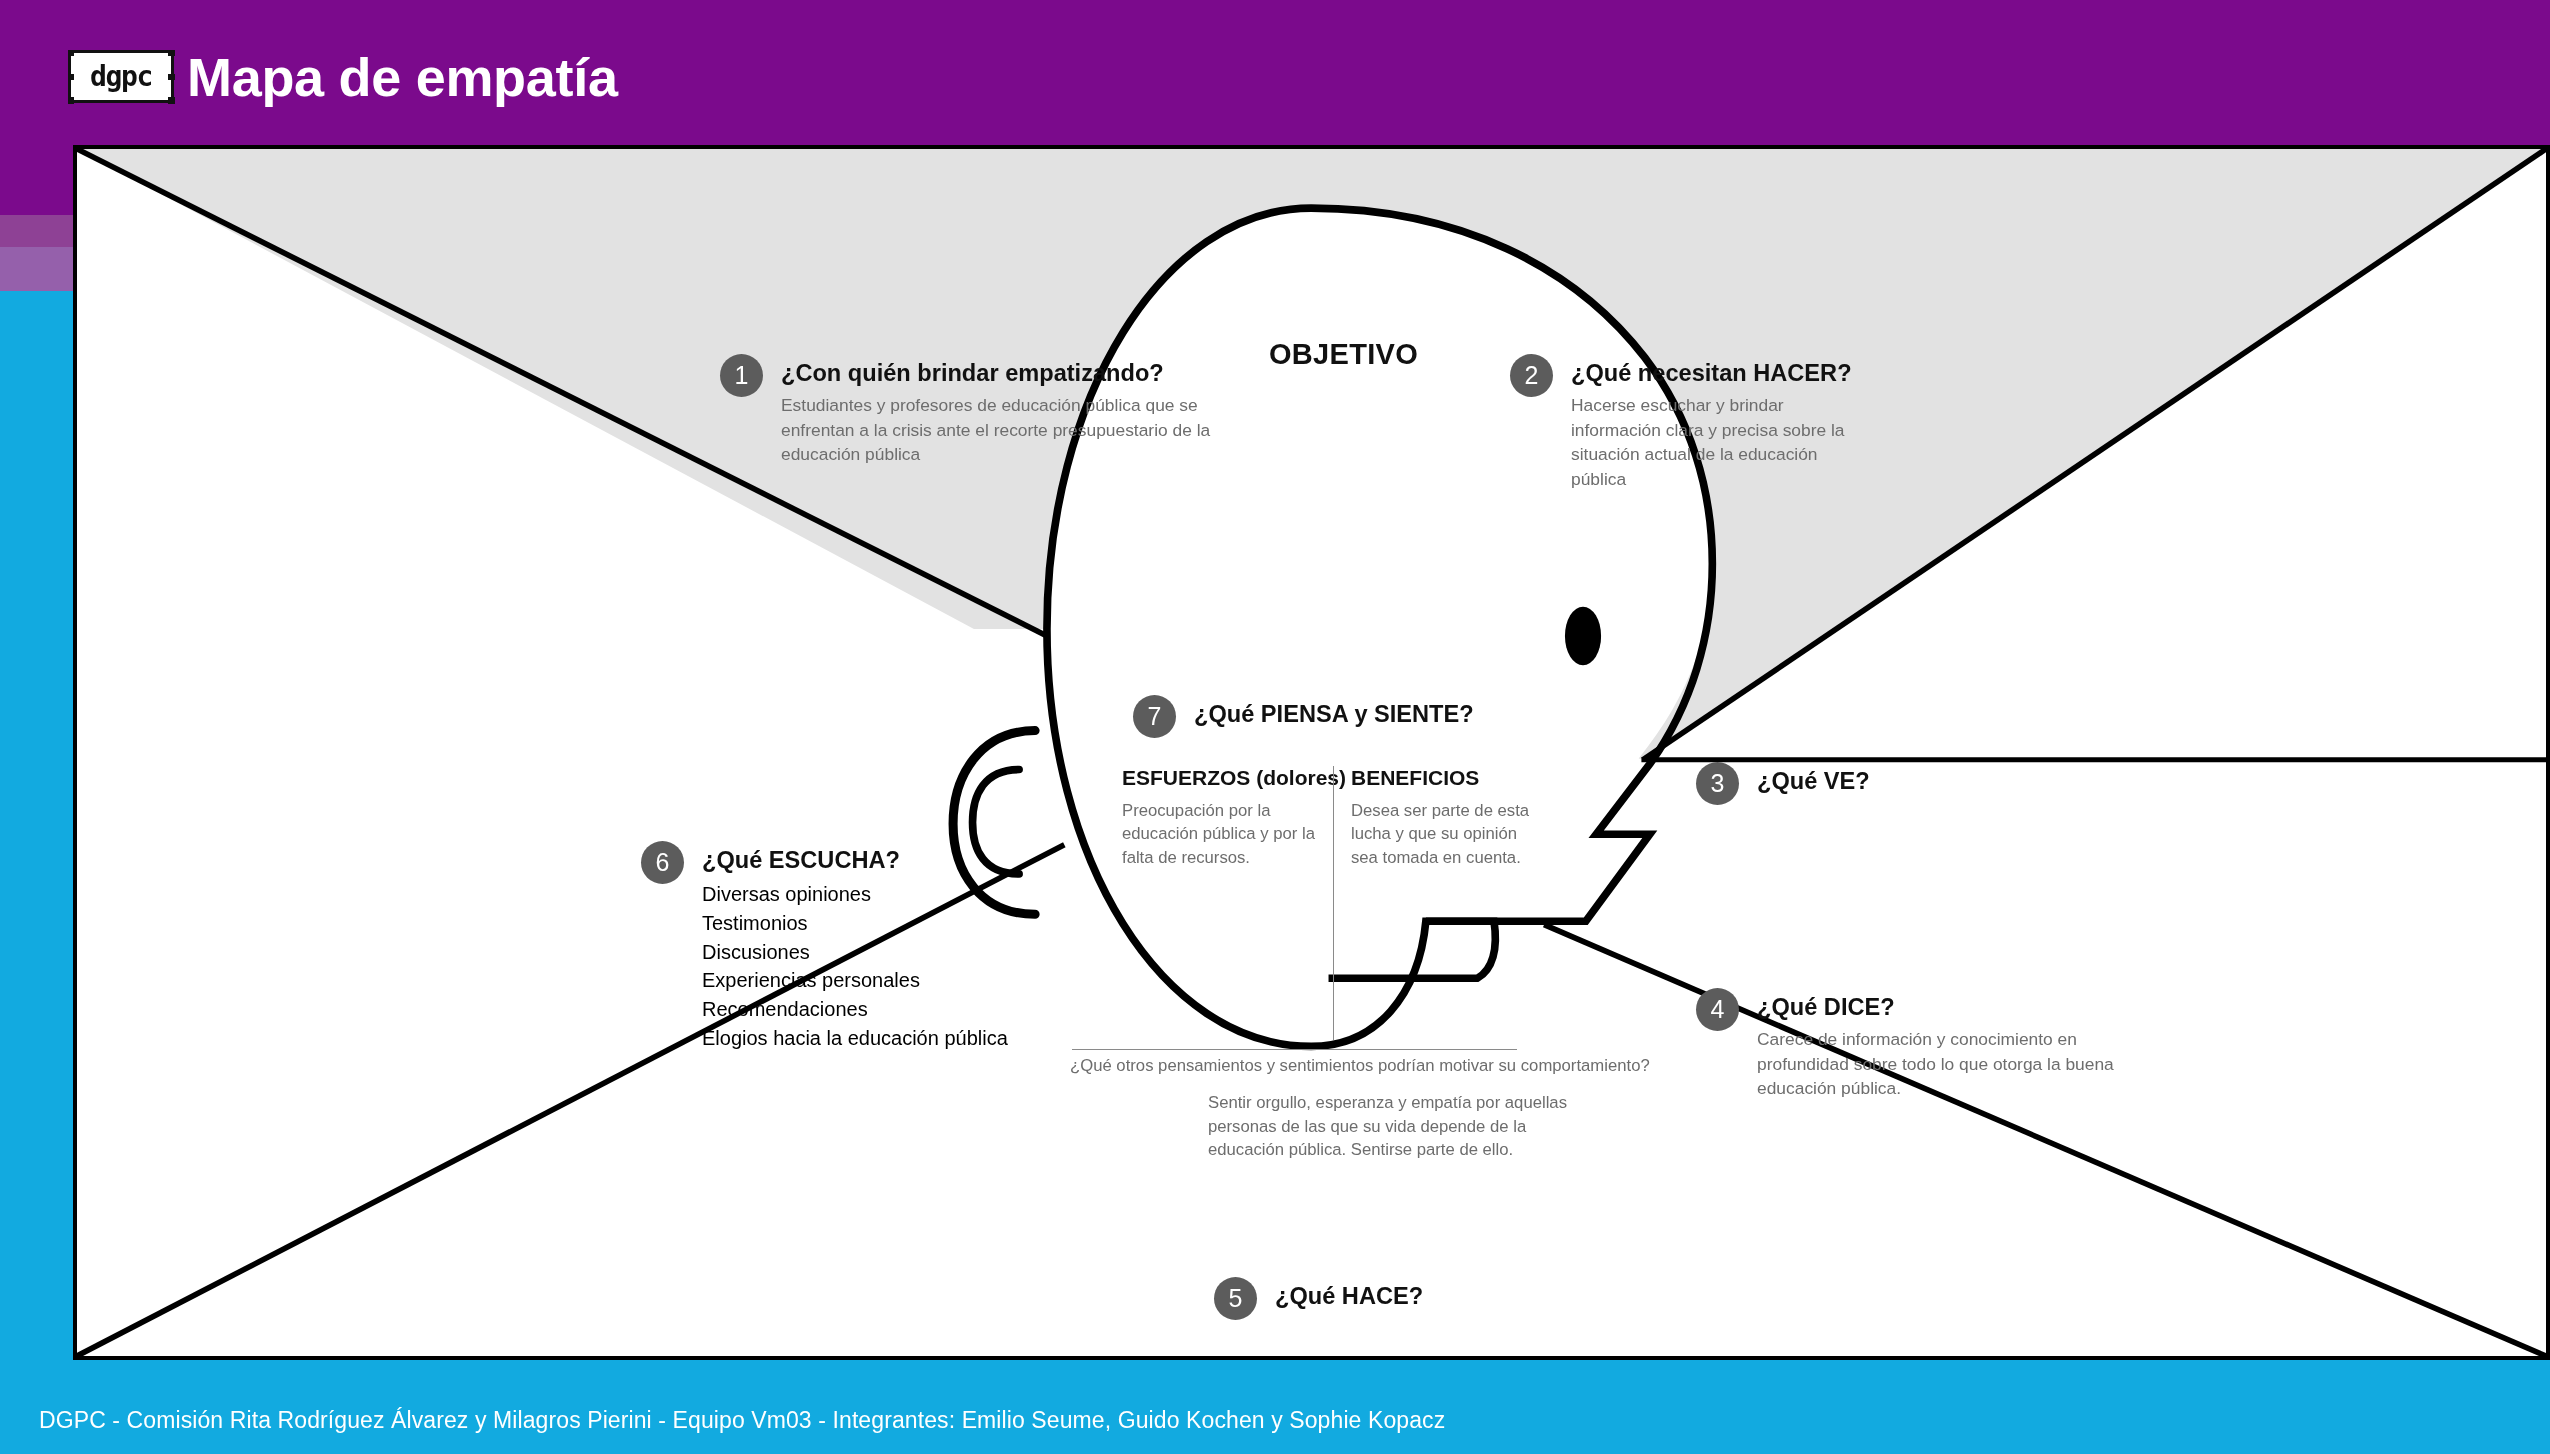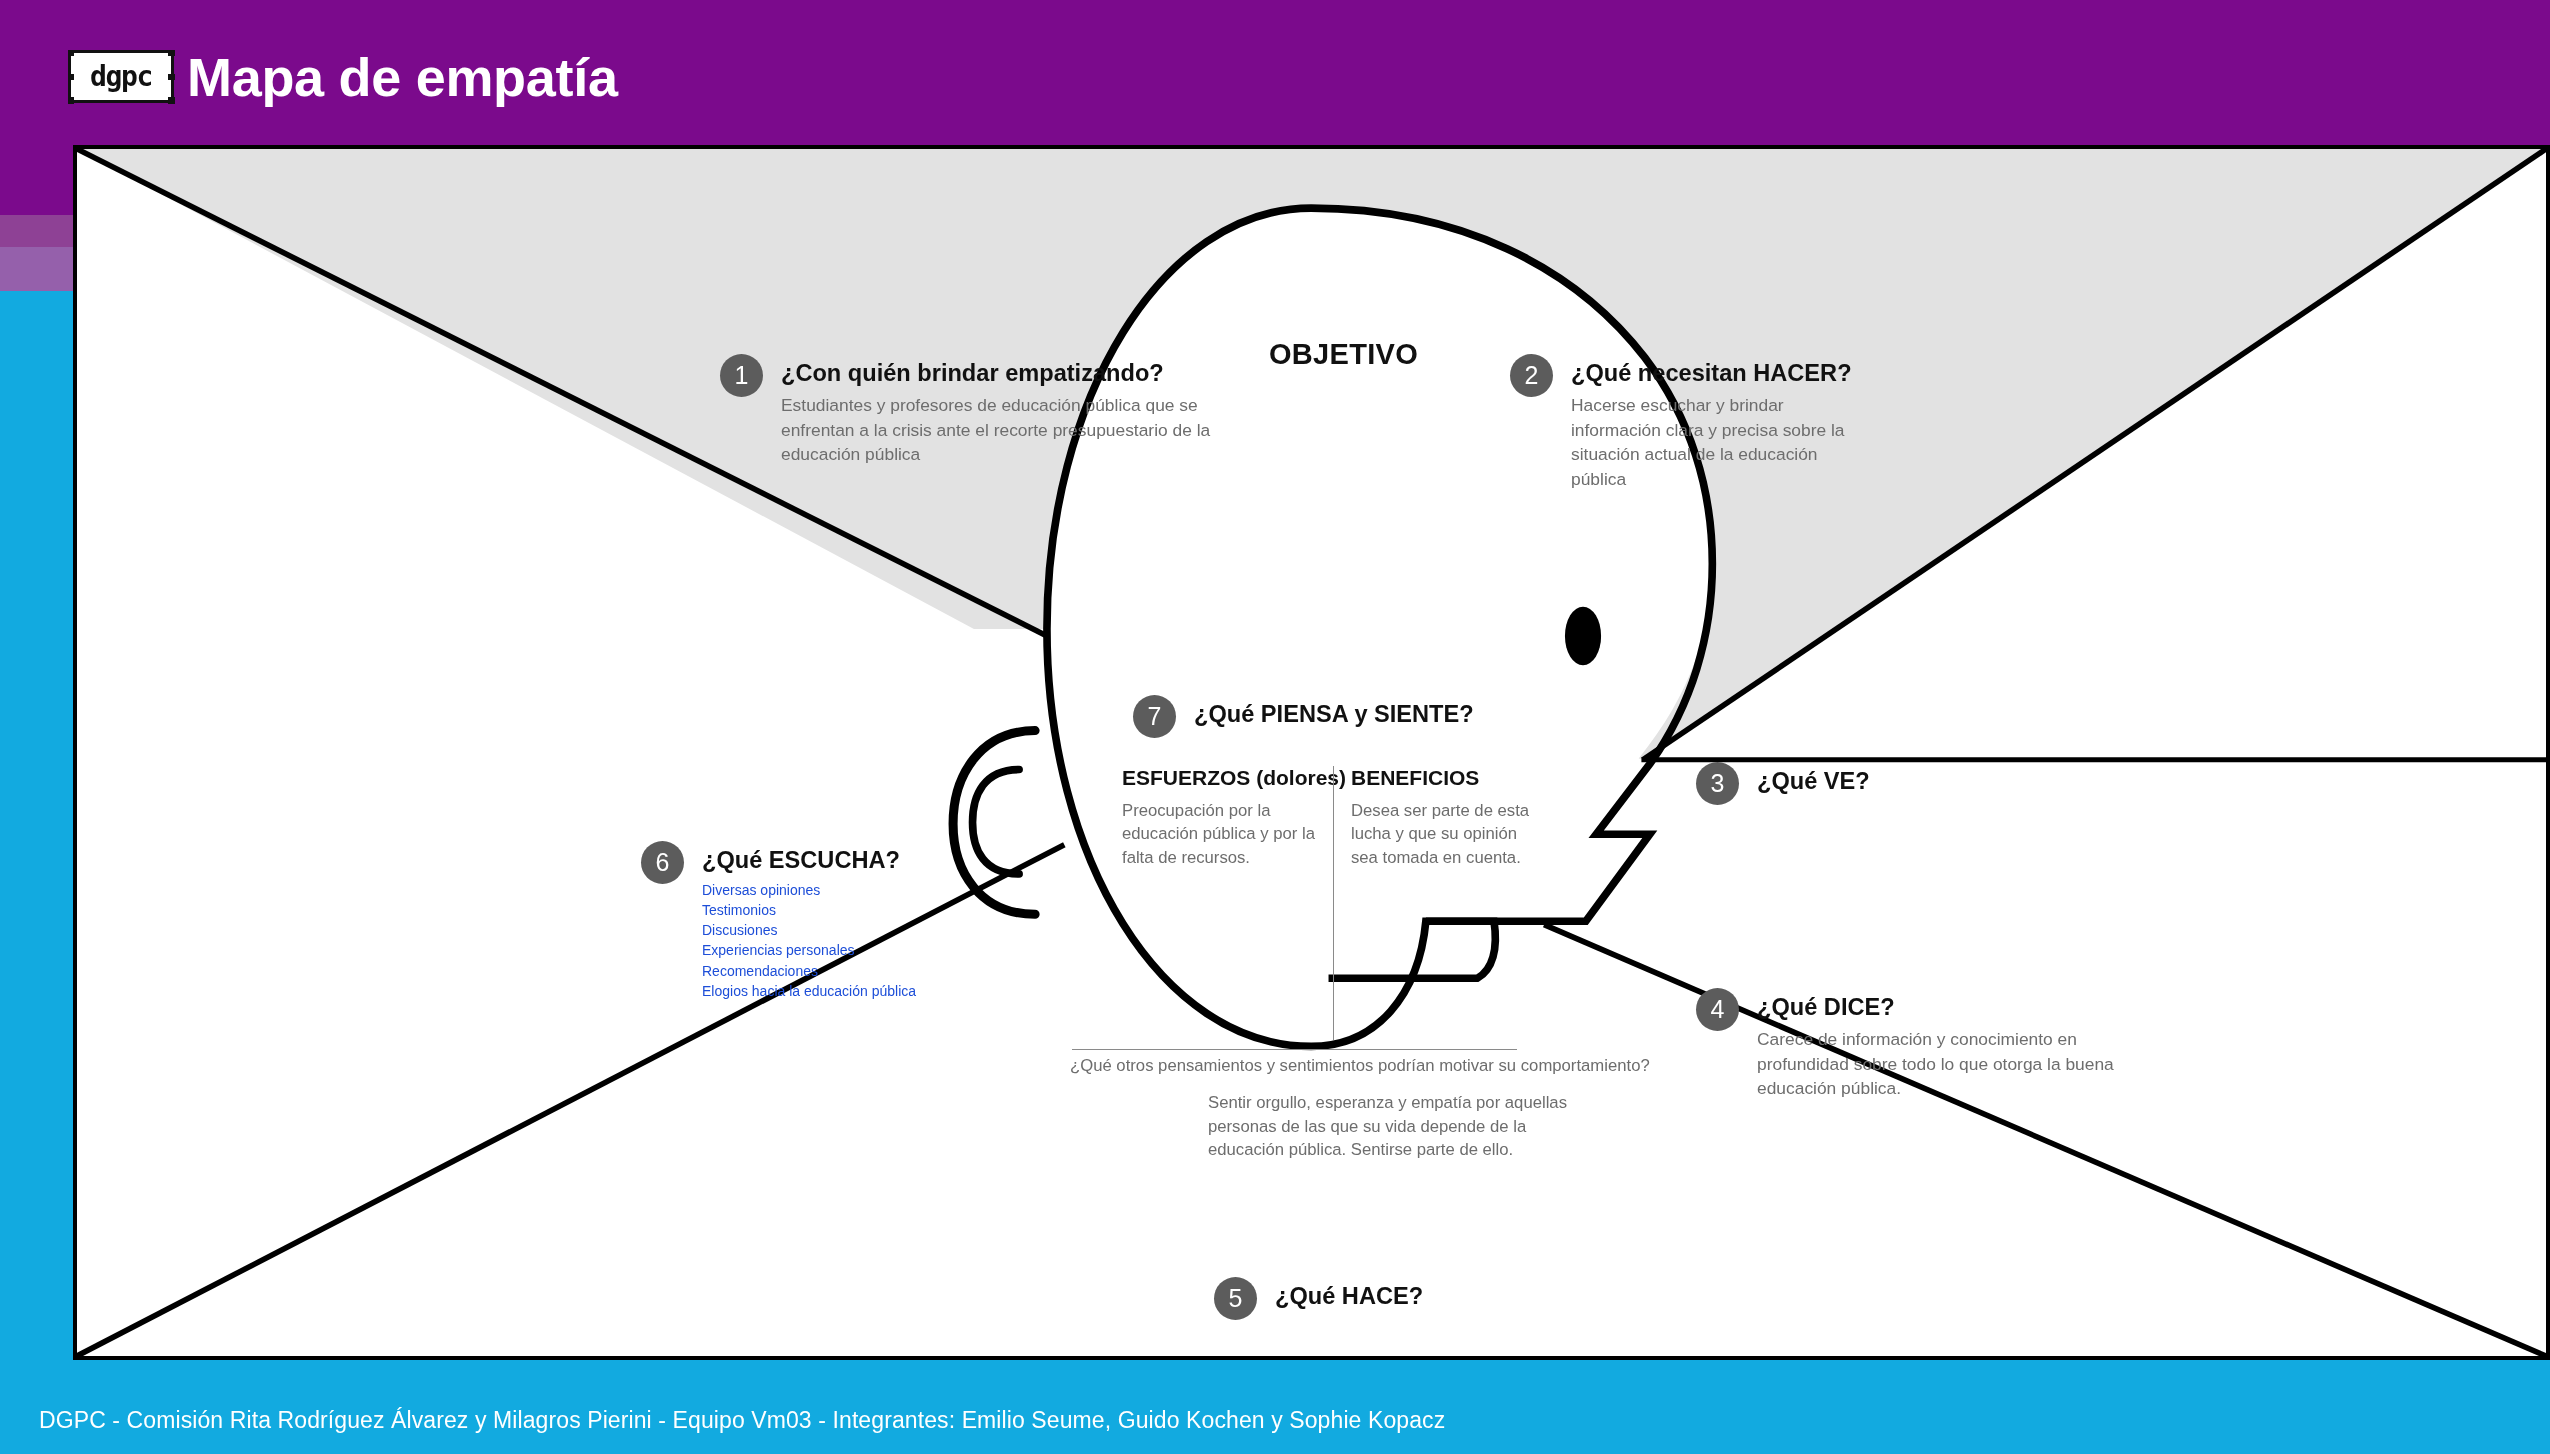--- a/index.html
+++ b/index.html
@@ -131,22 +131,22 @@
     margin: 5.6px 0 0 0;
     white-space: nowrap;
   }
   .block-desc {
     font-size: 17.4px;
     color: #6d6d6d;
     line-height: 1.42;
     margin-top: 6.3px;
   }
   .block-list {
-    font-size: 14px;
-    color: #1d4ed8;
+    font-size: 20px;
+    color: #000000;
     line-height: 1.44;
     margin-top: 6.3px;
   }
   .block-list div { white-space: nowrap; }
 
   
   #block-1 { left: 643px; top: 205px; }
   #block-2 { left: 1433px; top: 205px; }
   #block-3 { left: 1619px; top: 613px; }
   #block-4 { left: 1619px; top: 839px; }

